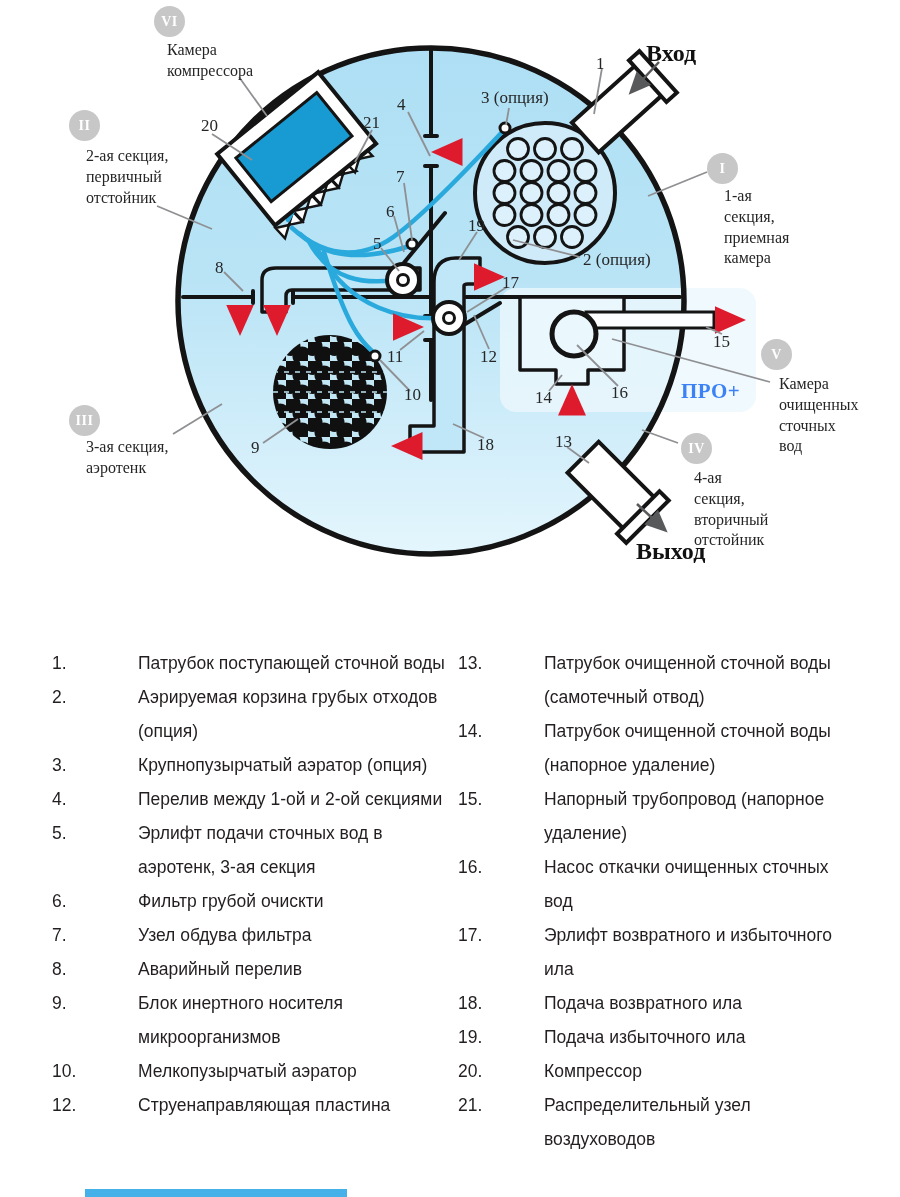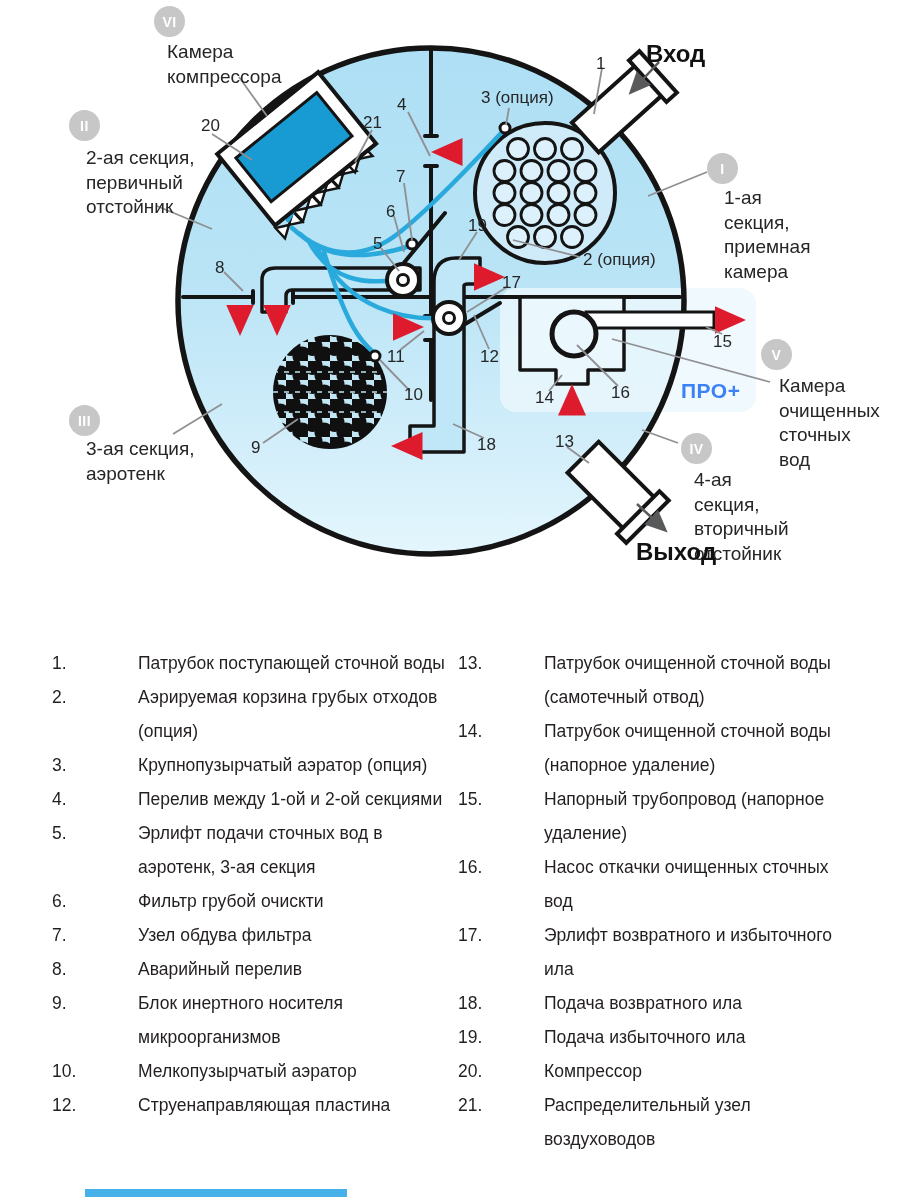--- a/index.html
+++ b/index.html
@@ -1,24 +1,24 @@
 <!DOCTYPE html>
 <html><head>
 <meta charset="utf-8">
 <style>
   html,body{margin:0;padding:0;background:#fff;}
   .page{position:relative;width:900px;height:1197px;background:#fff;overflow:hidden;
         font-family:"Liberation Sans","DejaVu Sans",sans-serif;color:#262626;}
-  .diagram{position:absolute;left:0;top:0;width:712px;height:625px;}
+  .diagram{position:absolute;left:0;top:0;width:712px;height:625px;font-family:Liberation Serif, serif;}
   .diagram svg{position:absolute;left:0;top:0;}
   .callout{position:absolute;font-size:17px;color:#262626;white-space:nowrap;}
   .badge{position:absolute;width:31px;height:31px;border-radius:50%;background:#c7c7c7;
          color:#fff;font-weight:bold;font-size:14px;display:flex;align-items:center;
          justify-content:center;letter-spacing:.5px;}
-  .sec-label{position:absolute;font-size:19px;line-height:1.3;color:#262626;white-space:pre-line;}
+  .sec-label{position:absolute;font-size:16px;line-height:1.3;color:#262626;white-space:pre-line;}
   .bold-label{position:absolute;font-weight:bold;font-size:24px;color:#111;white-space:nowrap;}
   .pro{position:absolute;font-weight:bold;font-size:21px;color:#3b82f6;letter-spacing:.5px;}
   .legend{position:absolute;left:52px;top:646px;width:810px;display:flex;}
   .legend-col{display:flex;flex-direction:column;}
   .legend-col.left{width:406px;}
   .legend-col.right{width:400px;}
   .legend-item{display:flex;font-size:17.5px;line-height:34px;color:#231f20;}
   .li-num{width:48px;flex:0 0 48px;}
   .li-text{flex:1;white-space:pre-line;margin-left:38px;}
   .bottom-bar{position:absolute;left:85px;top:1189px;width:262px;height:8px;background:#45b1e8;}

